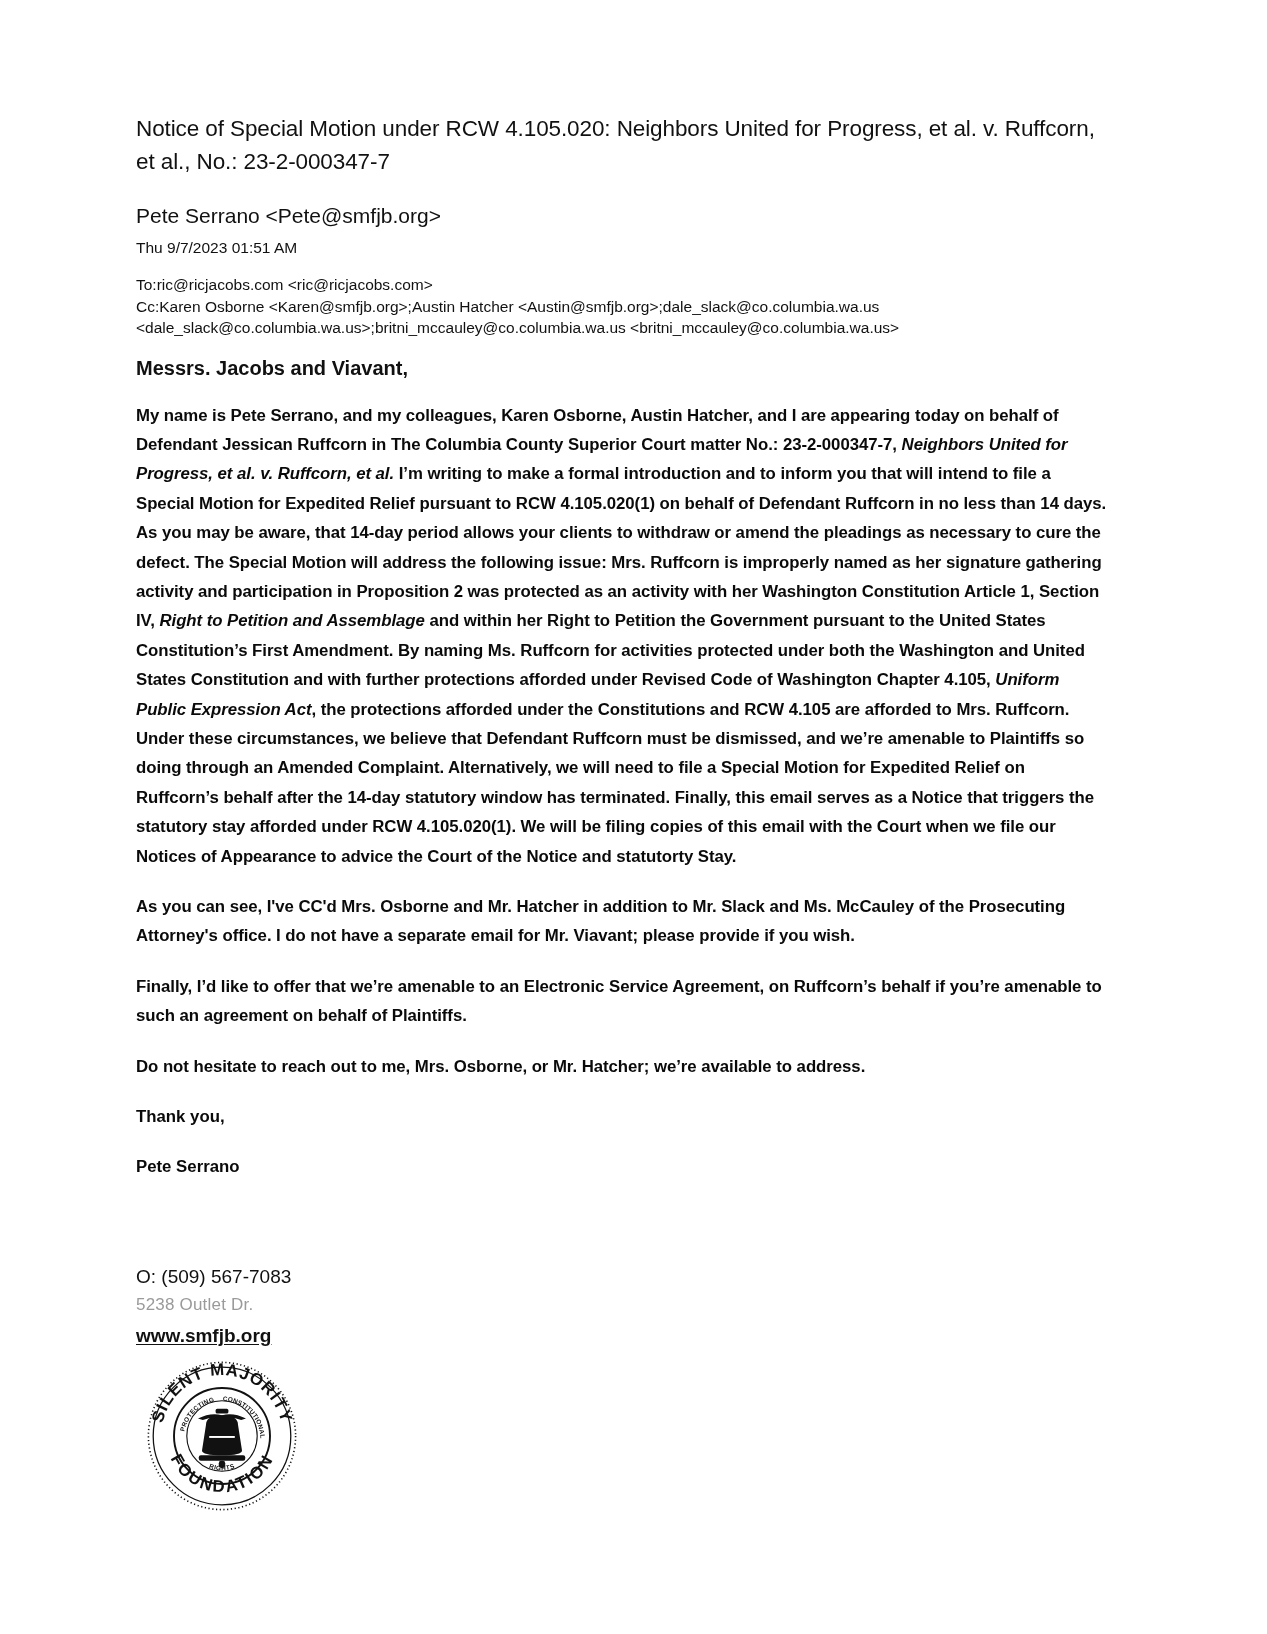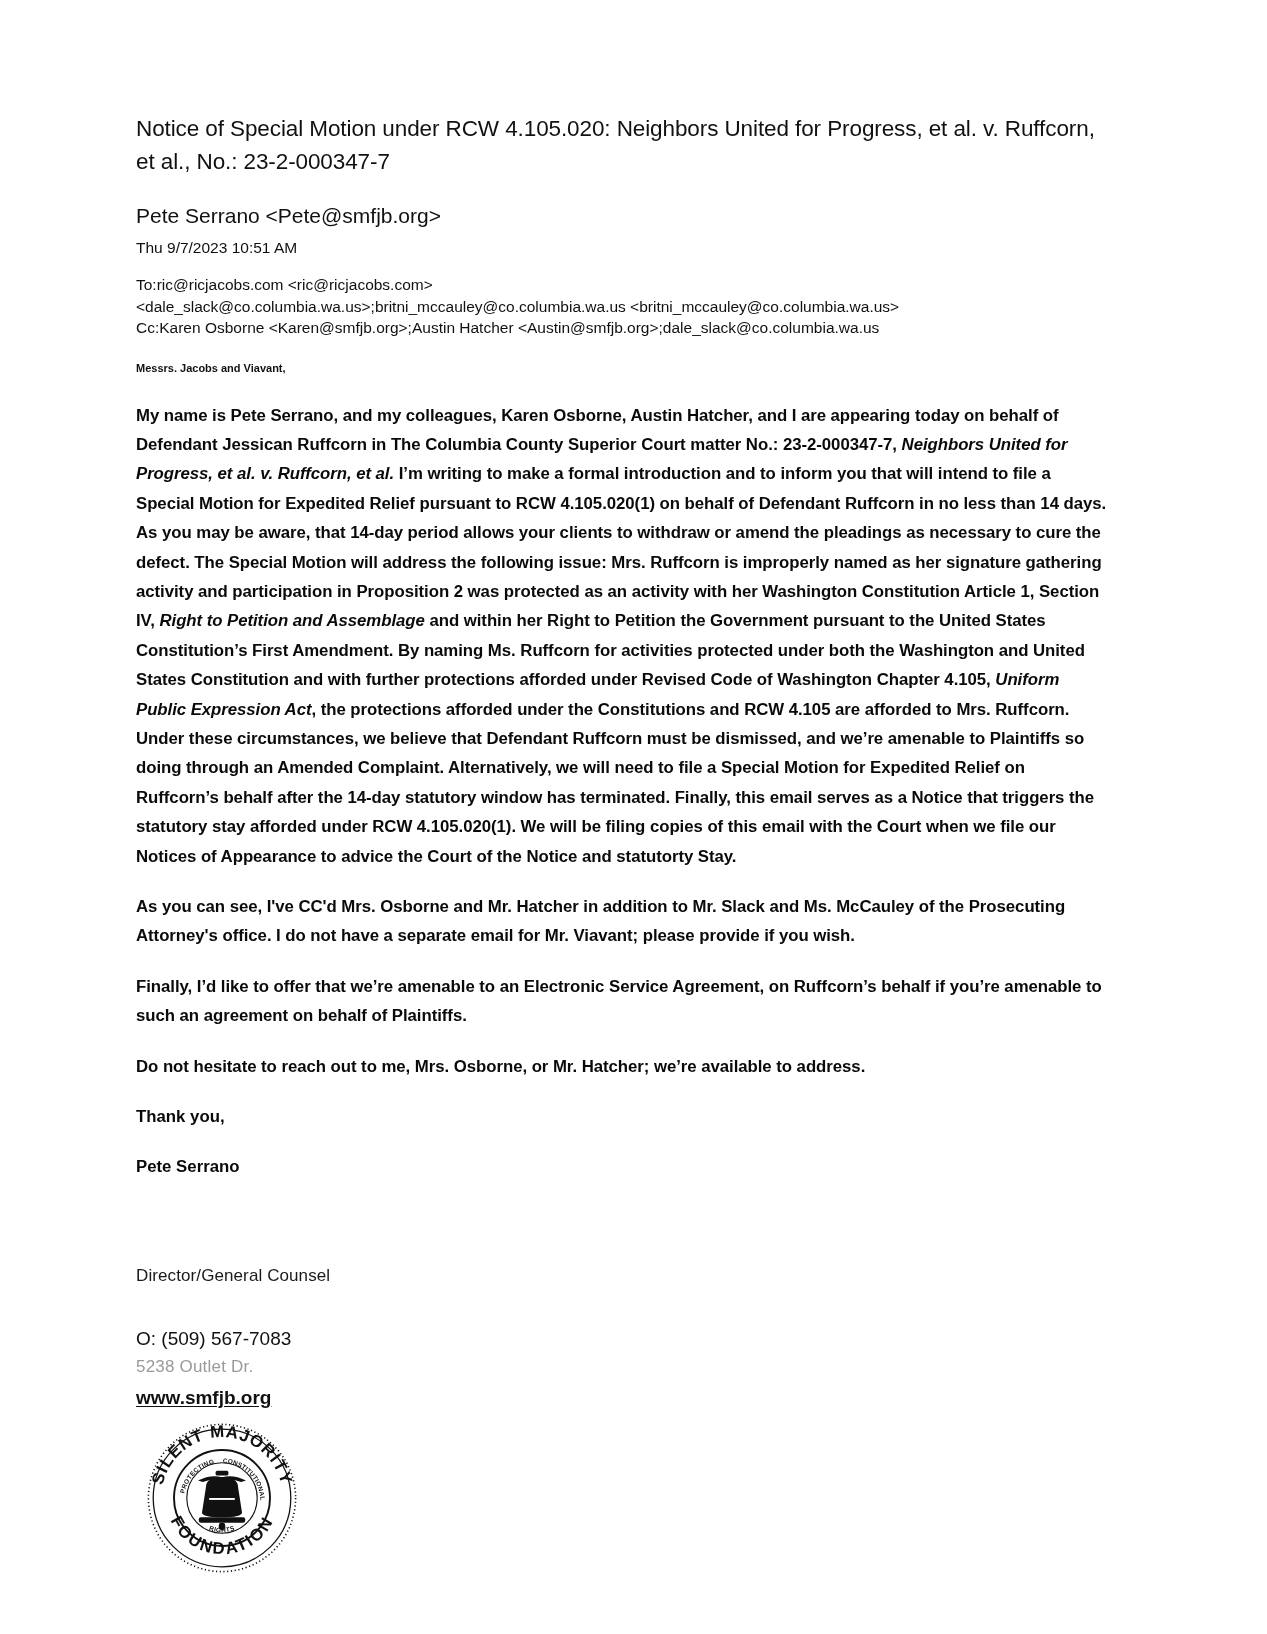--- a/index.html
+++ b/index.html
@@ -64,21 +64,21 @@
     line-height: 21.5px;
     color: #111;
     margin: 0 0 17px 0;
   }
   .recipients .rline {
     white-space: nowrap;
   }
 
   
   .greeting {
-    font-size: 11px;
+    font-size: 20px;
     line-height: 24px;
     font-weight: 600;
     color: #111;
     margin: 0 0 21px 0;
   }
 
   .body-para {
     font-size: 16.8px;
     line-height: 29.4px;
     font-weight: 600;
@@ -151,45 +151,44 @@
 </head>
 <body>
 
 <div class="page">
   <div class="content">
 
     <h1 class="subject">Notice of Special Motion under RCW 4.105.020: Neighbors United for Progress, et al. v. Ruffcorn, et al., No.: 23-2-000347-7</h1>
 
     <div class="sender">Pete Serrano &lt;Pete@smfjb.org&gt;</div>
 
-    <div class="timestamp">Thu 9/7/2023 10:51 AM</div>
+    <div class="timestamp">Thu 9/7/2023 01:51 AM</div>
 
     <div class="recipients">
       <div class="rline">To:ric@ricjacobs.com &lt;ric@ricjacobs.com&gt;</div>
+      <div class="rline">Cc:Karen Osborne &lt;Karen@smfjb.org&gt;;Austin Hatcher &lt;Austin@smfjb.org&gt;;dale_slack@co.columbia.wa.us</div>
       <div class="rline">&lt;dale_slack@co.columbia.wa.us&gt;;britni_mccauley@co.columbia.wa.us &lt;britni_mccauley@co.columbia.wa.us&gt;</div>
-      <div class="rline">Cc:Karen Osborne &lt;Karen@smfjb.org&gt;;Austin Hatcher &lt;Austin@smfjb.org&gt;;dale_slack@co.columbia.wa.us</div>
     </div>
 
     <div class="greeting">Messrs. Jacobs and Viavant,</div>
 
     <p class="body-para"><span>My name is Pete Serrano, and my colleagues, Karen Osborne, Austin Hatcher, and I are appearing today on behalf of Defendant Jessican Ruffcorn in The Columbia County Superior Court matter No.: 23-2-000347-7, </span><i>Neighbors United for Progress, et al. v. Ruffcorn, et al.</i><span> I’m writing to make a formal introduction and to inform you that will intend to file a Special Motion for Expedited Relief pursuant to RCW 4.105.020(1) on behalf of Defendant Ruffcorn in no less than 14 days. As you may be aware, that 14-day period allows your clients to withdraw or amend the pleadings as necessary to cure the defect. The Special Motion will address the following issue: Mrs. Ruffcorn is improperly named as her signature gathering activity and participation in Proposition 2 was protected as an activity with her Washington Constitution Article 1, Section IV, </span><i>Right to Petition and Assemblage</i><span> and within her Right to Petition the Government pursuant to the United States Constitution’s First Amendment. By naming Ms. Ruffcorn for activities protected under both the Washington and United States Constitution and with further protections afforded under Revised Code of Washington Chapter 4.105, </span><i>Uniform Public Expression Act</i><span>, the protections afforded under the Constitutions and RCW 4.105 are afforded to Mrs. Ruffcorn. Under these circumstances, we believe that Defendant Ruffcorn must be dismissed, and we’re amenable to Plaintiffs so doing through an Amended Complaint. Alternatively, we will need to file a Special Motion for Expedited Relief on Ruffcorn’s behalf after the 14-day statutory window has terminated.  Finally, this email serves as a Notice that triggers the statutory stay afforded under RCW 4.105.020(1). We will be filing copies of this email with the Court when we file our Notices of Appearance to advice the Court of the Notice and statutorty Stay.</span></p>
 
     <p class="body-para">As you can see, I've CC'd Mrs. Osborne and Mr. Hatcher in addition to Mr. Slack and Ms. McCauley of the Prosecuting Attorney's office.  I do not have a separate email for Mr. Viavant; please provide if you wish.</p>
 
     <p class="body-para">Finally, I’d like to offer that we’re amenable to an Electronic Service Agreement, on Ruffcorn’s behalf if you’re amenable to such an agreement on behalf of Plaintiffs.</p>
 
     <p class="body-para">Do not hesitate to reach out to me, Mrs. Osborne, or Mr. Hatcher; we’re available to address.</p>
 
     <p class="closing">Thank you,</p>
 
     <p class="closing">Pete Serrano</p>
 
     <div class="sig-spacer"></div>
 
-    <div class="sig-title">Director/General Counsel</div>
 
     <div class="sig-phone">O: (509) 567-7083</div>
 
     <div class="sig-addr">5238 Outlet Dr.</div>
 
 
     <div>
       <a class="sig-url" href="#">www.smfjb.org</a>
     </div>
 

